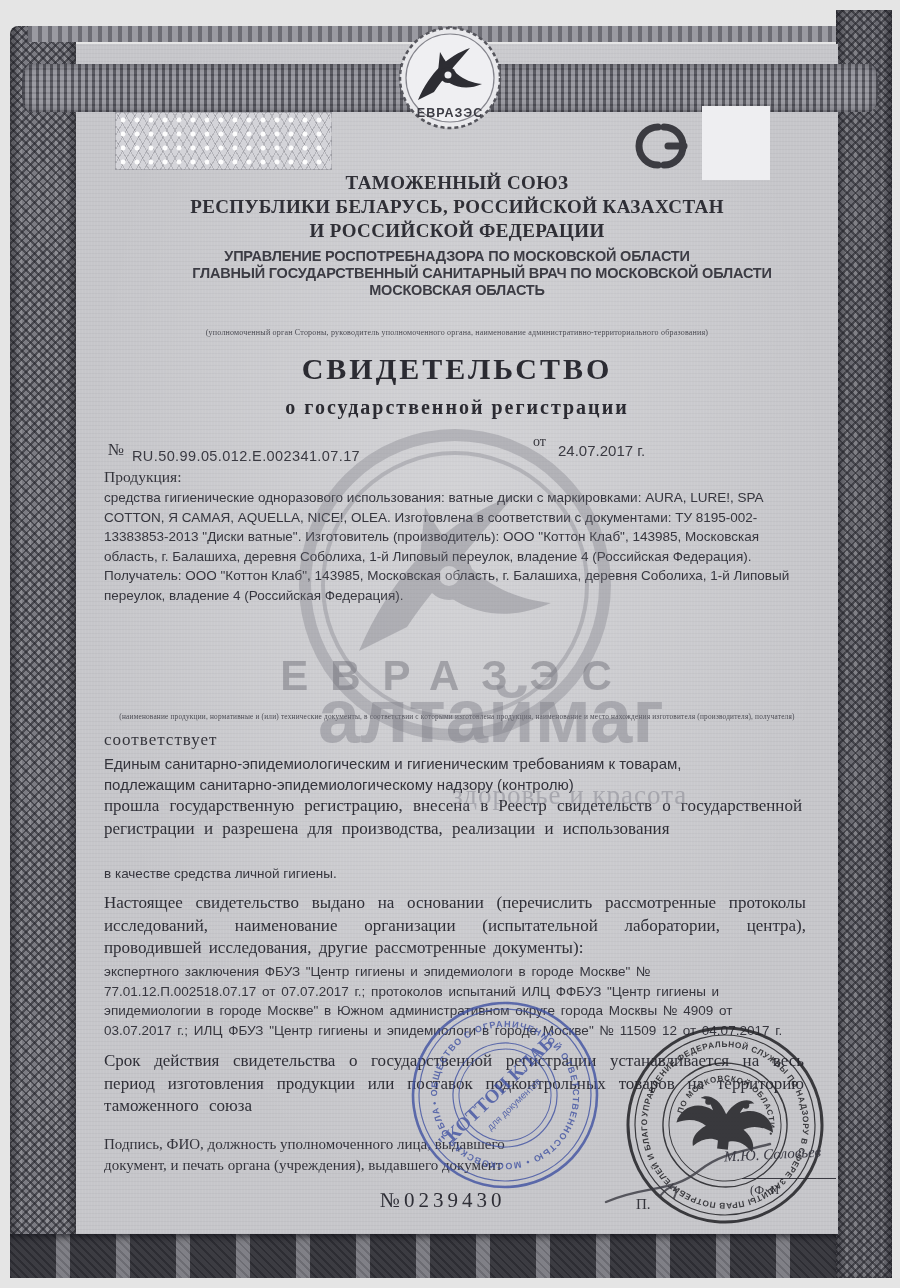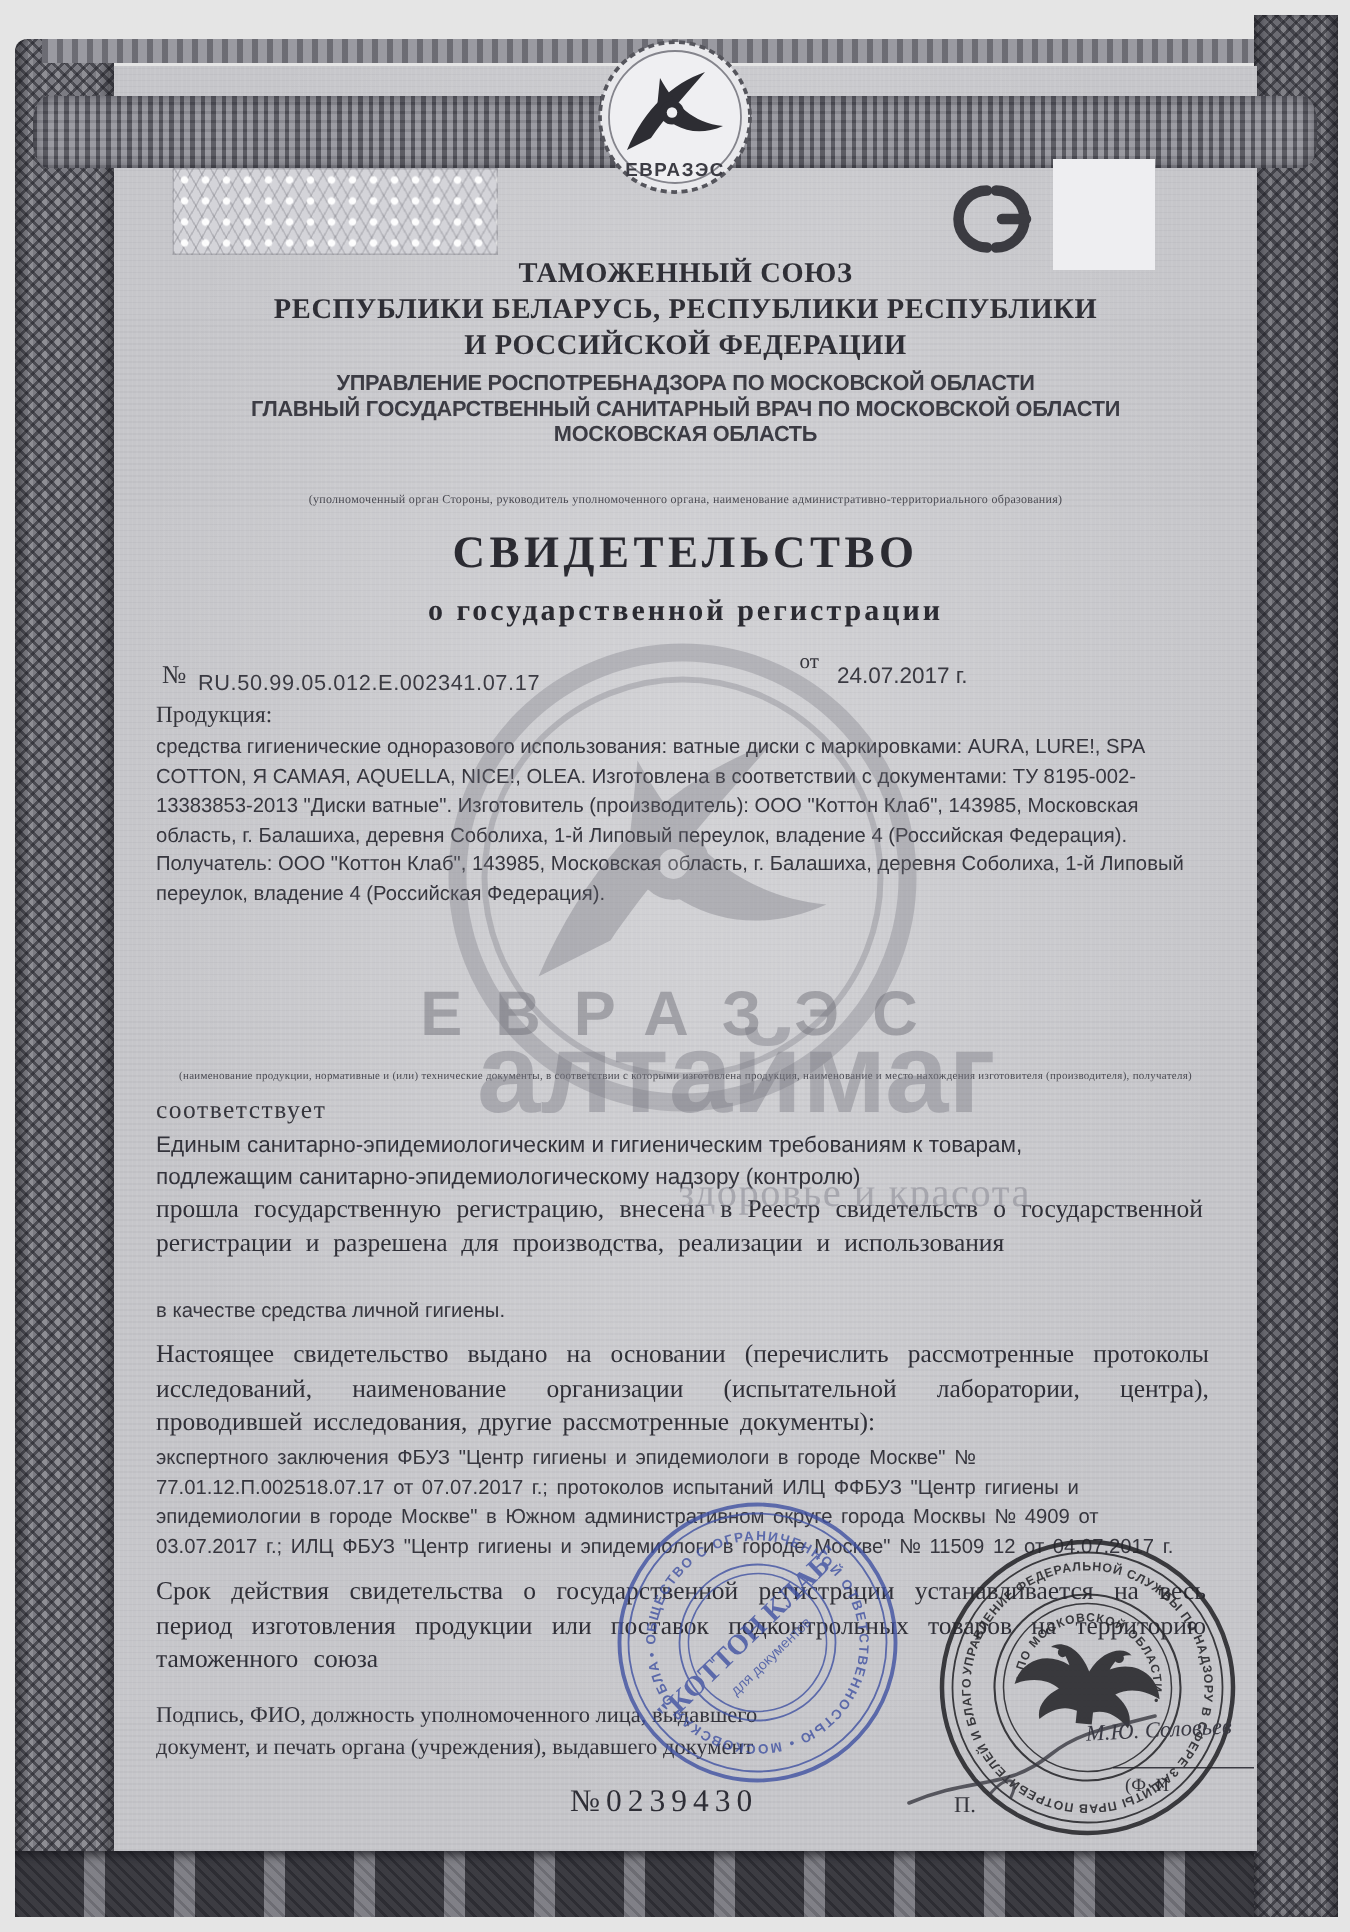--- a/index.html
+++ b/index.html
@@ -43,21 +43,21 @@
       repeating-linear-gradient(60deg, rgba(120,120,128,.35) 0 1px, rgba(0,0,0,0) 1px 7px),
       repeating-linear-gradient(-60deg, rgba(120,120,128,.35) 0 1px, rgba(0,0,0,0) 1px 7px);
     background-size:14px 14px,auto,auto;border:1px solid rgba(120,120,128,.4);}
   .white-square{position:absolute;left:702px;top:106px;width:68px;height:74px;background:#eeeef1;z-index:3;}
 
   
   .ctr{position:absolute;left:76px;width:762px;text-align:center;}
   .h-line{font-weight:bold;font-size:19px;letter-spacing:.4px;color:#2f2f36;}
   .h1{top:172px;} .h2{top:196px;} .h3{top:220px;}
   .org{font-family:"Liberation Sans",sans-serif;font-weight:bold;font-size:14.5px;color:#3c3c44;letter-spacing:-.2px;}
-  .o1{top:248px;} .o2{top:265px;} .o3{top:282px;}
+  .o1{top:248px;} .o2{top:265px;margin-left:25px;} .o3{top:282px;}
   .note{font-size:8px;color:#4a4a52;letter-spacing:.2px;}
   .n1{top:328px;}
   .t-main{top:352px;font-weight:bold;font-size:30px;letter-spacing:3px;color:#2b2b32;}
   .t-sub{top:396px;font-weight:bold;font-size:20px;letter-spacing:2px;color:#2b2b32;}
 
   .abs{position:absolute;}
   .num-label{left:108px;top:440px;font-size:17px;}
   .num-value{left:132px;top:448px;font-family:"Liberation Sans",sans-serif;font-size:14.5px;letter-spacing:.4px;color:#3a3a42;}
   .date-label{left:533px;top:434px;font-size:14px;}
   .date-value{left:558px;top:442px;font-family:"Liberation Sans",sans-serif;font-size:15px;color:#3a3a42;}
@@ -125,21 +125,21 @@
 
   <svg class="ce" width="88" height="64" viewBox="0 0 88 64">
     <g fill="none" stroke="#3b3b41" stroke-width="7" stroke-linecap="round">
       <path d="M 40,13 A 19,19 0 1 0 40,51"></path>
       <path d="M 46,13 A 19,19 0 1 1 46,51"></path>
       <path d="M 50,32 H 66"></path>
     </g>
   </svg>
 
   <div class="ctr h-line h1 abs">ТАМОЖЕННЫЙ СОЮЗ</div>
-  <div class="ctr h-line h2 abs">РЕСПУБЛИКИ БЕЛАРУСЬ, РЕСПУБЛИКИ РЕСПУБЛИКИ</div>
+  <div class="ctr h-line h2 abs">РЕСПУБЛИКИ БЕЛАРУСЬ, РОССИЙСКОЙ КАЗАХСТАН</div>
   <div class="ctr h-line h3 abs">И РОССИЙСКОЙ ФЕДЕРАЦИИ</div>
   <div class="ctr org o1 abs">УПРАВЛЕНИЕ РОСПОТРЕБНАДЗОРА ПО МОСКОВСКОЙ ОБЛАСТИ</div>
   <div class="ctr org o2 abs">ГЛАВНЫЙ ГОСУДАРСТВЕННЫЙ САНИТАРНЫЙ ВРАЧ ПО МОСКОВСКОЙ ОБЛАСТИ</div>
   <div class="ctr org o3 abs">МОСКОВСКАЯ ОБЛАСТЬ</div>
   <div class="ctr note n1 abs">(уполномоченный орган Стороны, руководитель уполномоченного органа, наименование административно-территориального образования)</div>
 
   <div class="ctr t-main abs">СВИДЕТЕЛЬСТВО</div>
   <div class="ctr t-sub abs">о государственной регистрации</div>
 
   <div class="abs num-label">№</div>

